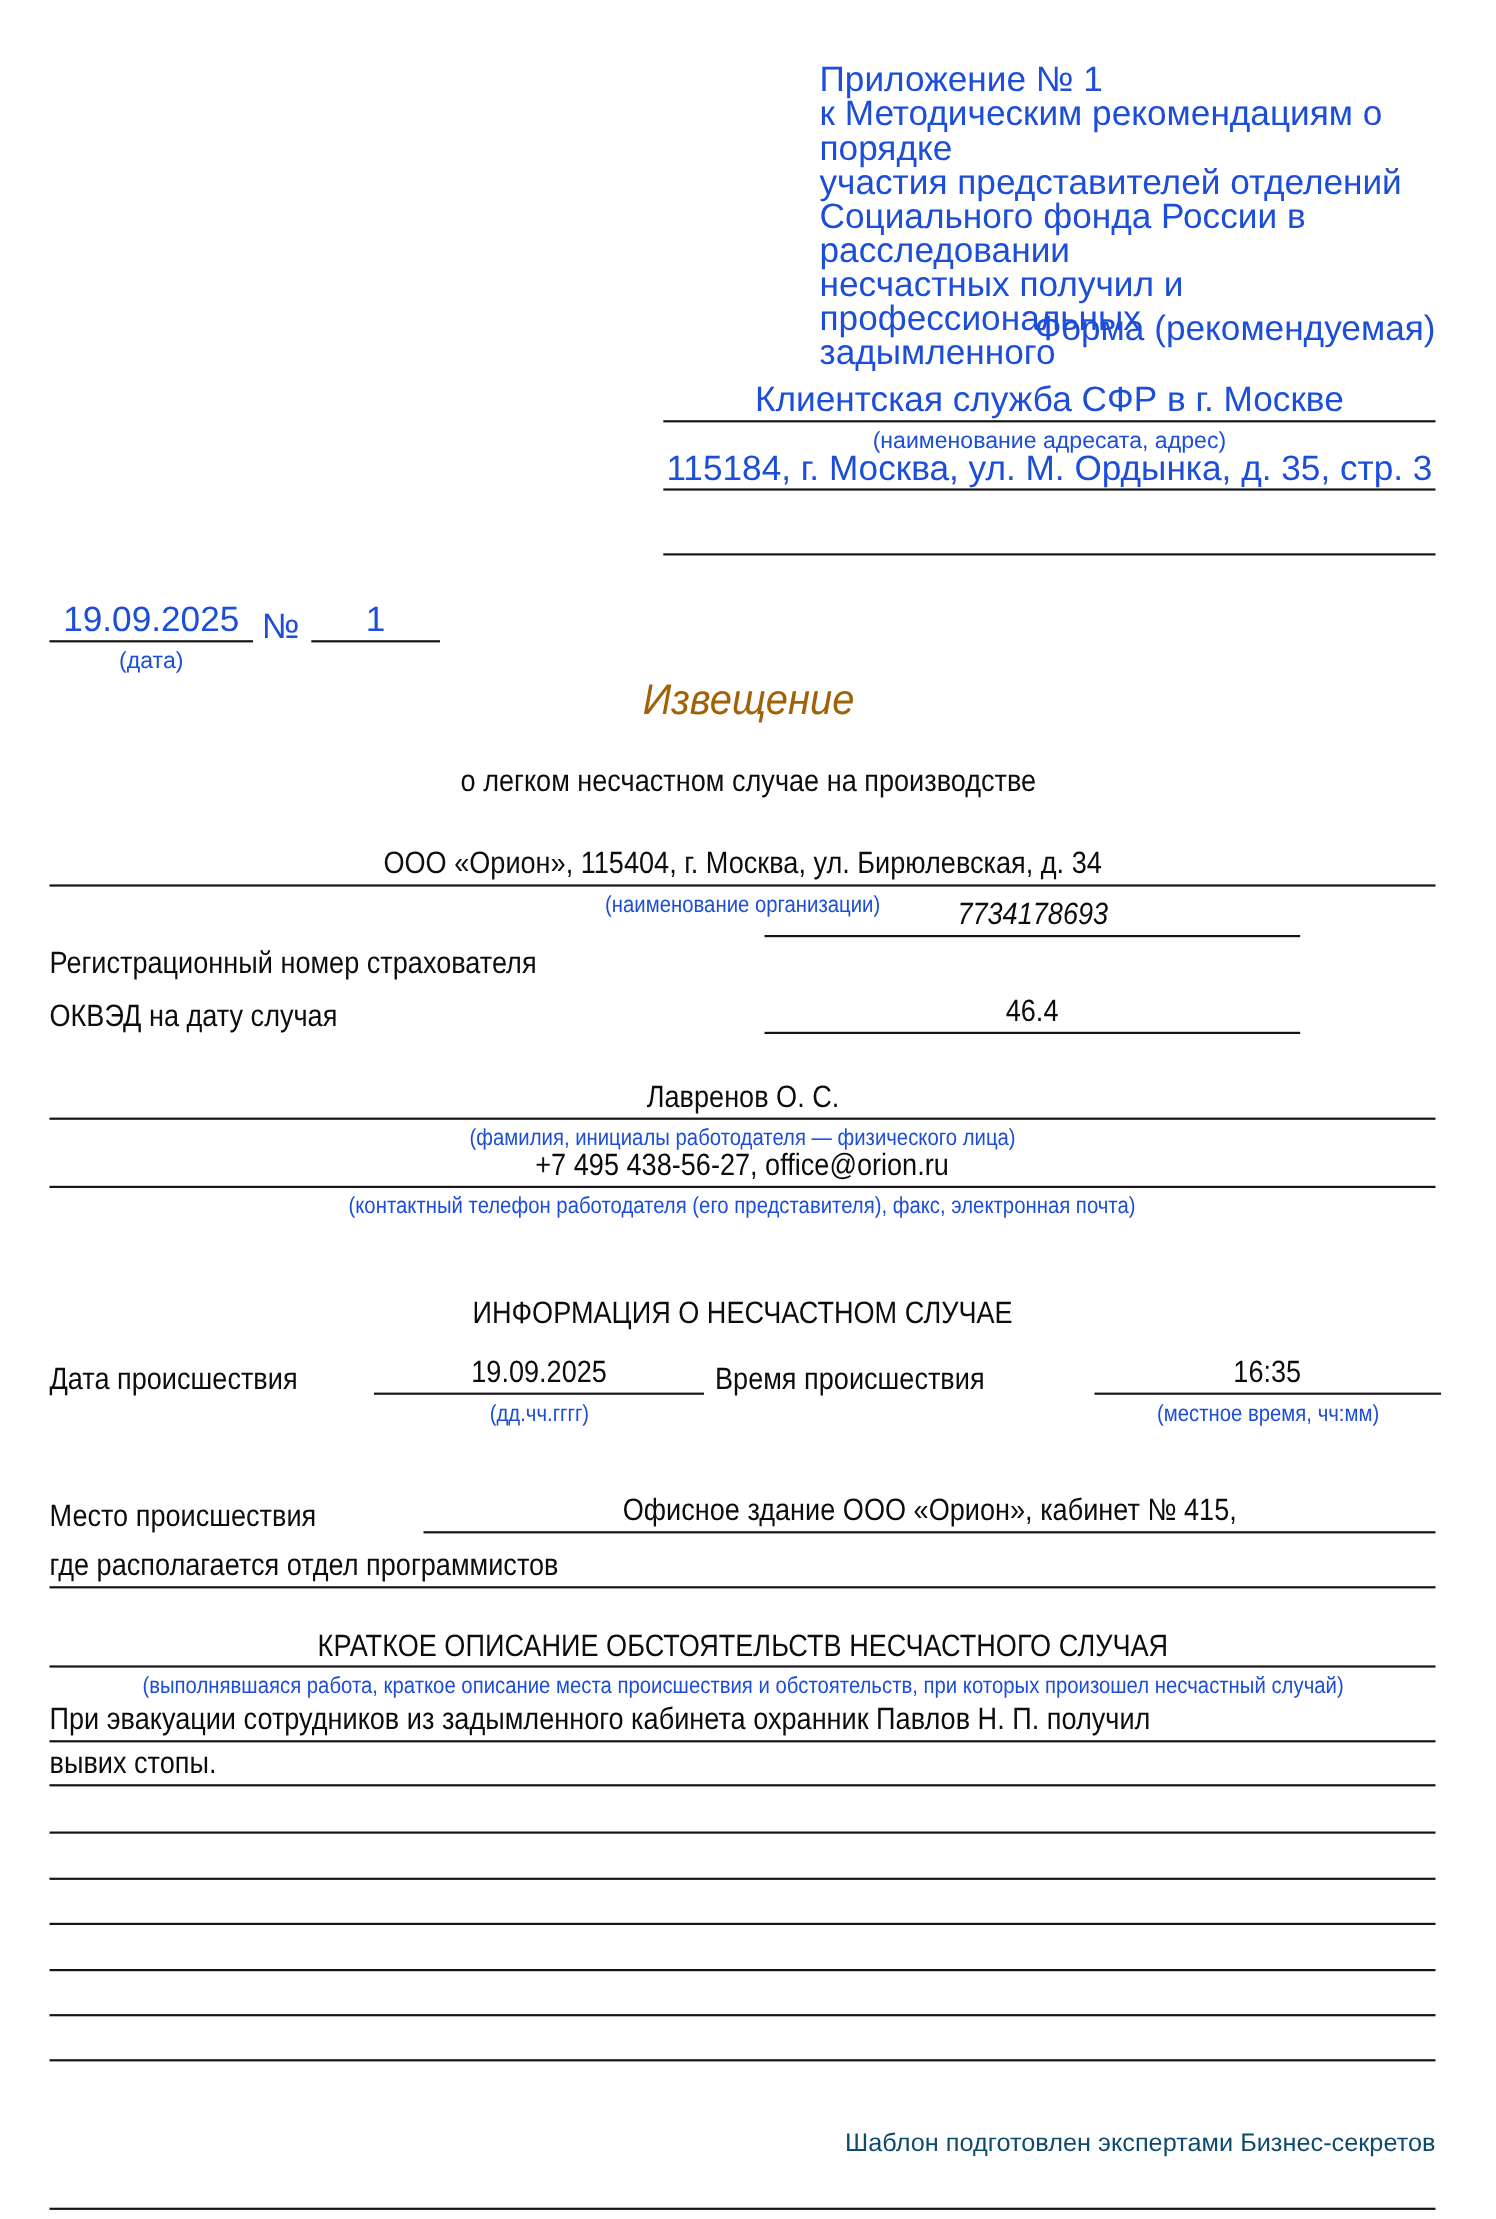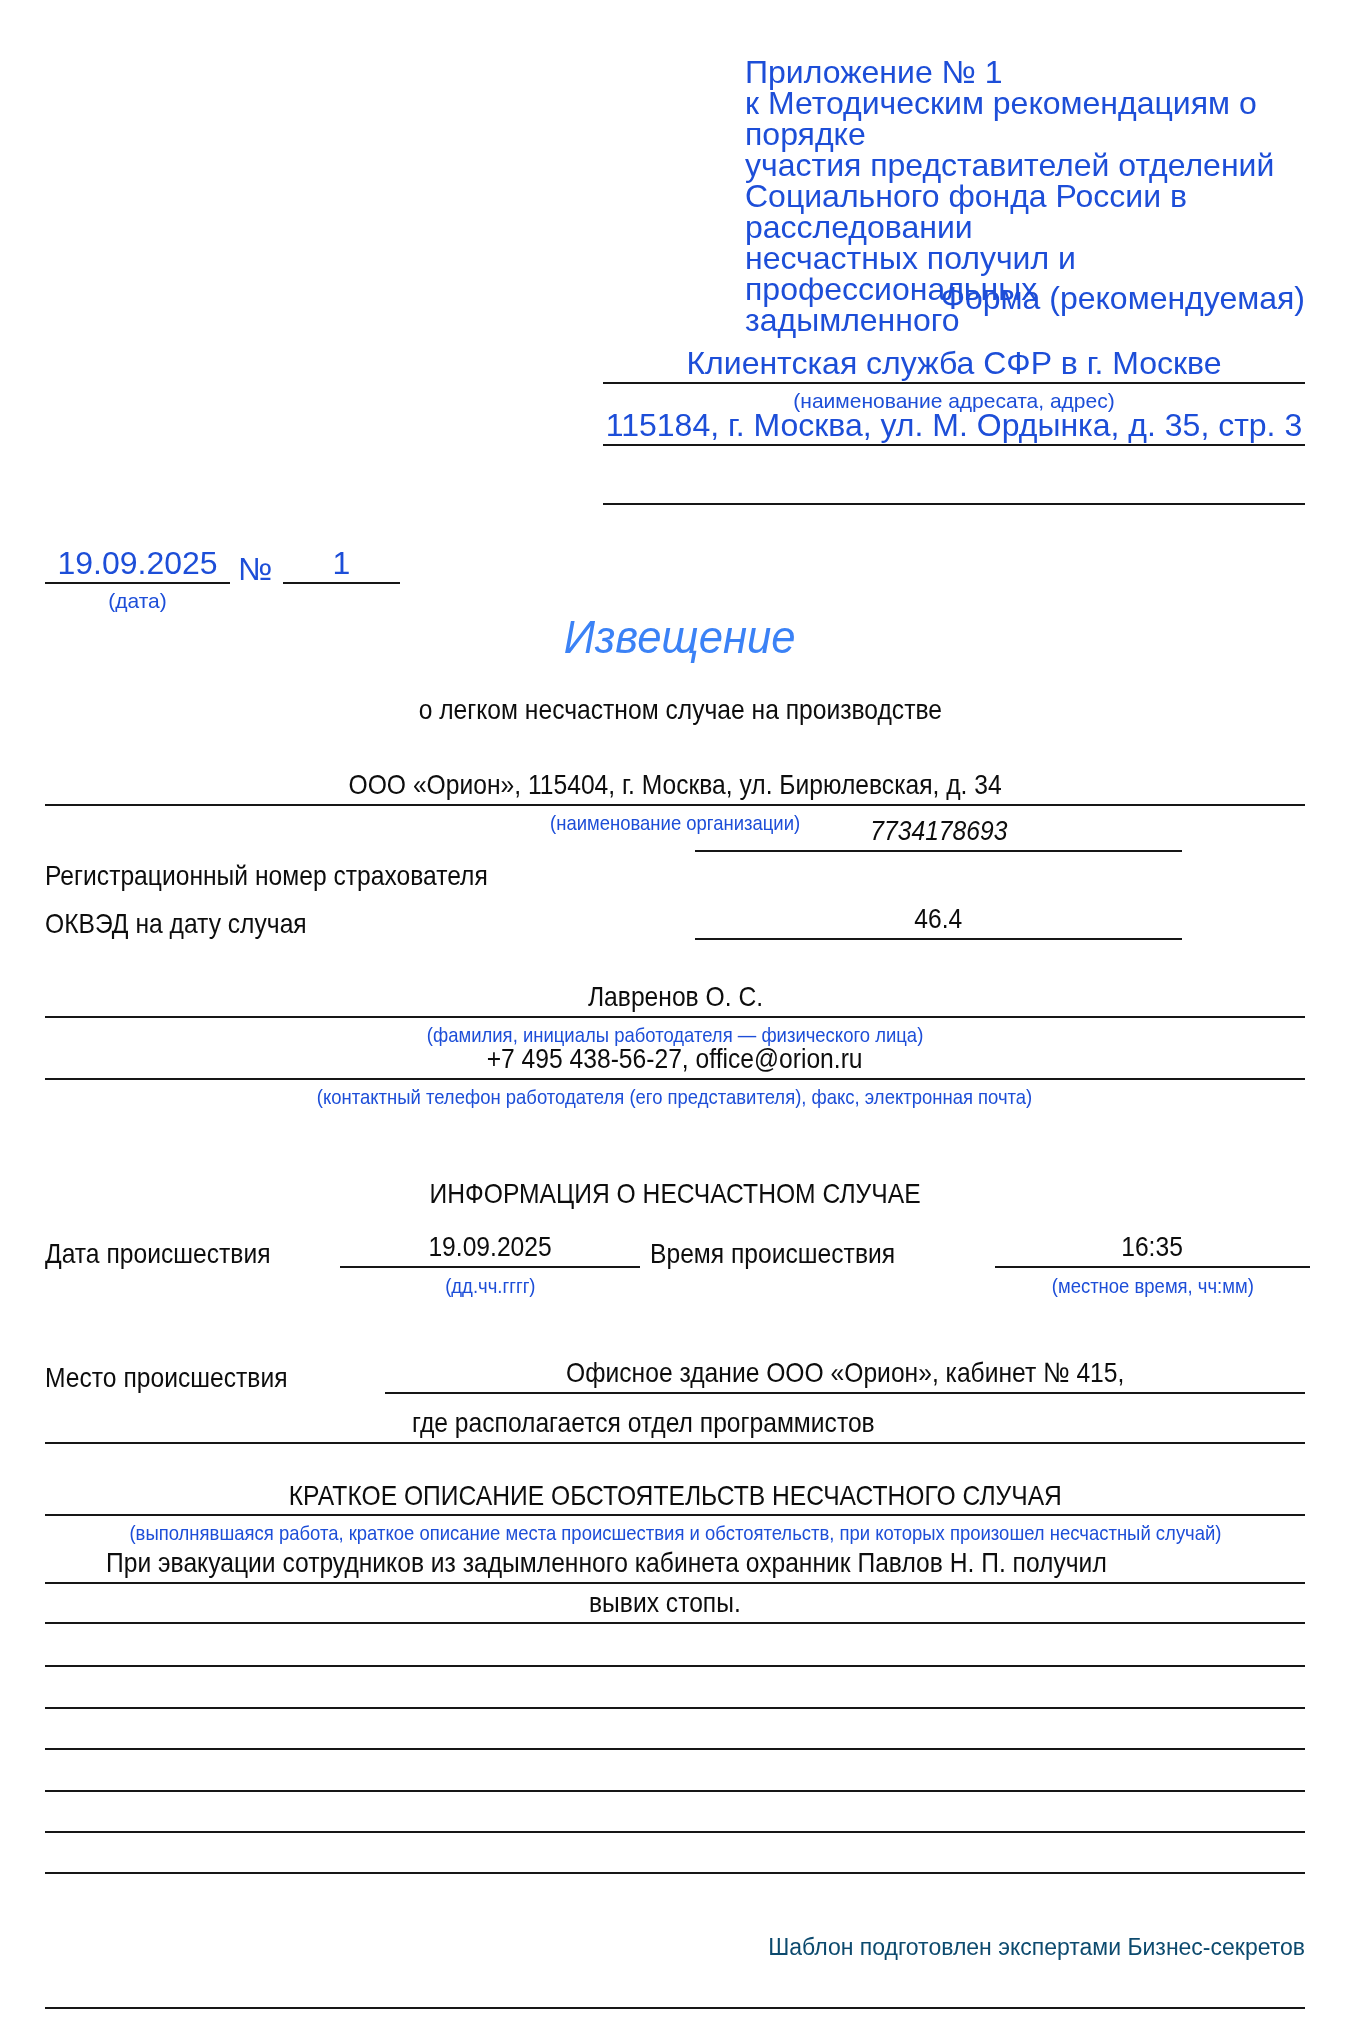--- a/index.html
+++ b/index.html
@@ -14,28 +14,28 @@
   }
   .abs{position:absolute;}
   .txt{font-size:32px; line-height:31px; color:#1d4ed8;}
   .center{text-align:center;}
   .right{text-align:right;}
   .field{
     border-bottom:2px solid #161616;
     display:flex; align-items:flex-end; justify-content:center;
     padding-bottom:3px; box-sizing:border-box;
   }
-  .field.leftalign{justify-content:center;}
+  .field.leftalign{justify-content:flex-start;}
   .big{font-size:28px; color:#0d0d0d; white-space:nowrap;}
   .cap{font-size:21px; color:#1d4ed8; white-space:nowrap;}
   
   .nw{display:inline-block; transform:scaleX(0.88); transform-origin:0 100%; white-space:nowrap;}
   .nc{display:inline-block; transform:scaleX(0.88); transform-origin:50% 100%; white-space:nowrap;}
   .title{
-    font-size:47px; font-style:italic; line-height:50px; color:#3b82f6;
+    font-size:39px; font-style:italic; line-height:50px; color:#a16207;
   }
   .title .nc{transform:scaleX(0.93);}
   .rule{border-top:2px solid #161616; height:0;}
   .ruled-line{height:39.4px; border-bottom:2px solid #161616;}
 </style>
 </head>
 <body>
 
 <div class="page">
 

